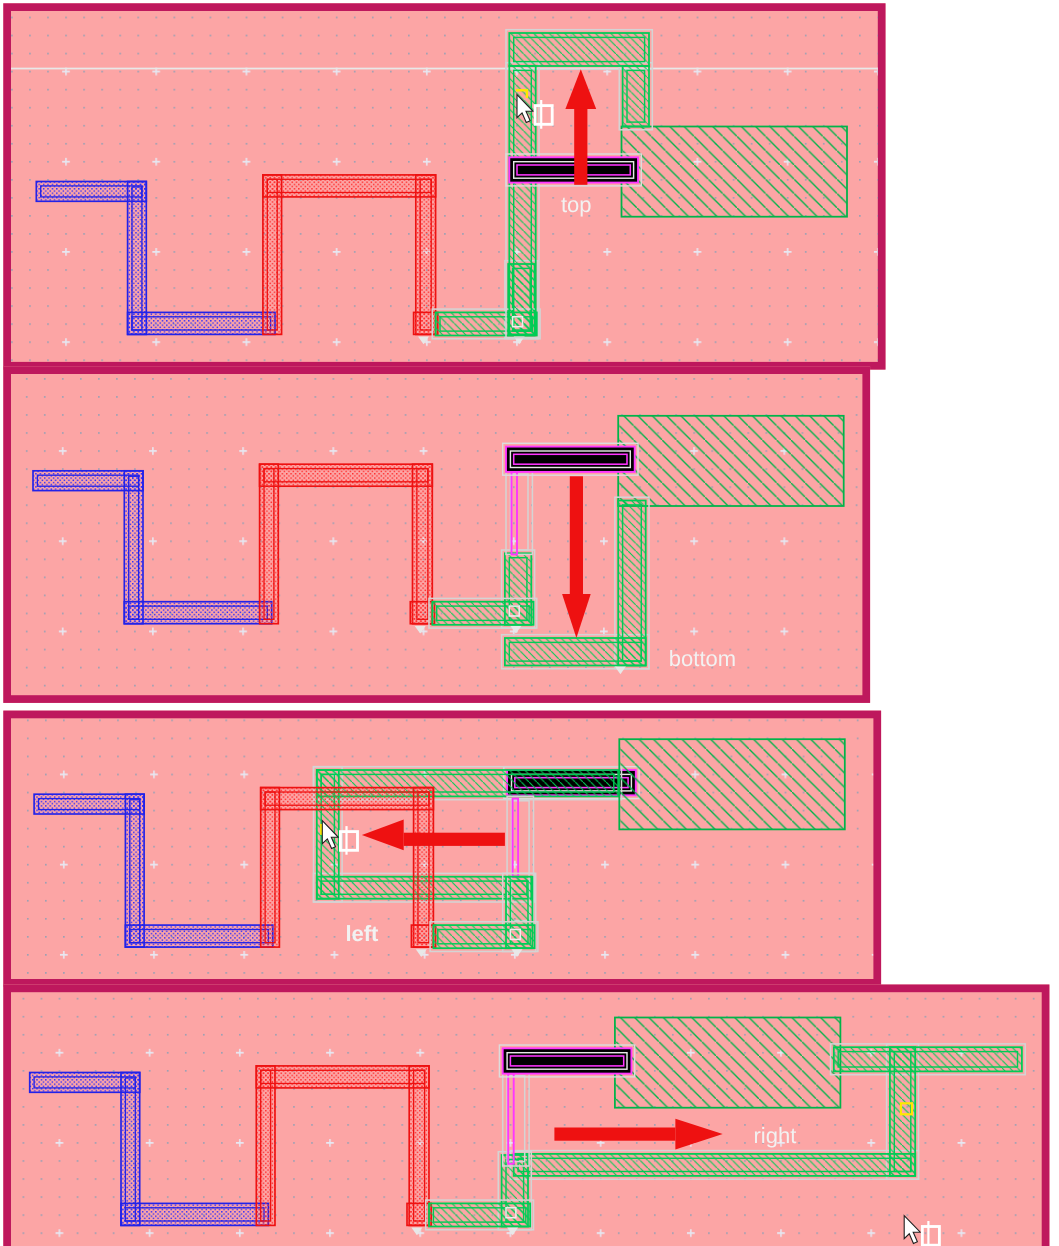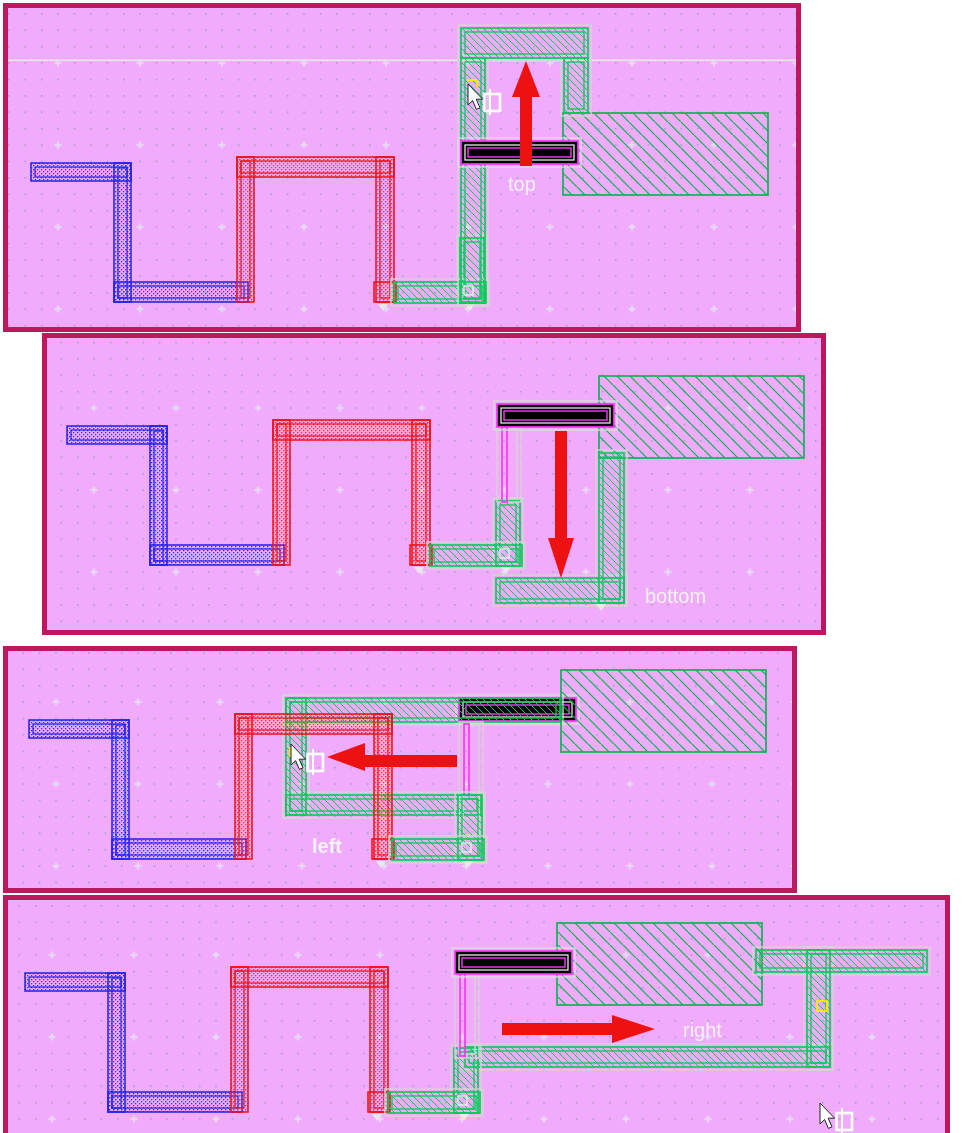--- a/index.html
+++ b/index.html
@@ -1,18 +1,18 @@
 <!DOCTYPE html>
 <html><head>
 <meta charset="utf-8">
 <style>
   html,body{margin:0;padding:0;background:#fff;}
   #stage{position:relative;width:963px;height:1133px;background:#fff;overflow:hidden;
          font-family:"Liberation Sans",sans-serif;}
-  .panel{position:absolute;background:#f0abfc;border:5px solid #be185d;box-sizing:content-box;}
+  .panel{position:absolute;background:#fca5a5;border:7px solid #be185d;box-sizing:content-box;}
   .panel svg{display:block;}
   .wo{fill:none;stroke:#d4d4d4;stroke-width:1.4;}
   .go{stroke:#00cc55;stroke-width:1.6;}
   .gi{fill:none;stroke:#00cc55;stroke-width:1.3;}
   .mag{fill:none;stroke:#ff35ff;stroke-width:1.7;}
   .lbl{fill:#f2f2f2;font-family:"Liberation Sans",sans-serif;font-size:20px;}
   .arr{fill:#ee1111;}
   .tri{fill:#e8e8e8;}
 </style>
 </head>
@@ -117,21 +117,21 @@
       <g>
         <polygon class="arr" points="507,92 535,92 521,56"></polygon>
         <rect class="arr" x="515" y="92" width="12" height="69"></rect>
       </g>
       <text class="lbl" x="503" y="186">top</text>
       <path d="M462,75 h10 v7" fill="none" stroke="#ffe800" stroke-width="2.2"></path>
       <use href="#sym-cursor" xlink:href="#sym-cursor" transform="translate(463,79)"></use>
     </svg>
   </div>
 
-  <div class="panel" style="left:3px;top:333px;width:774px;height:292px;margin-left:39px;">
+  <div class="panel" style="left:3px;top:333px;width:774px;height:292px;">
     <svg width="774" height="292" viewBox="6 70 774 292">
       <rect x="6" y="70" width="774" height="292" fill="url(#dots)"></rect>
       <rect x="6" y="70" width="774" height="292" fill="url(#plus)"></rect>
       <use href="#sym-wires" xlink:href="#sym-wires"></use>
       <use href="#sym-rect" xlink:href="#sym-rect"></use>
       <use href="#sym-conn" xlink:href="#sym-conn"></use>
       <g>
         <rect class="wo" x="456" y="157" width="24" height="77"></rect>
         <rect class="wo" x="460" y="161" width="16" height="69"></rect>
         <rect class="mag" x="461" y="159" width="5" height="75"></rect>

